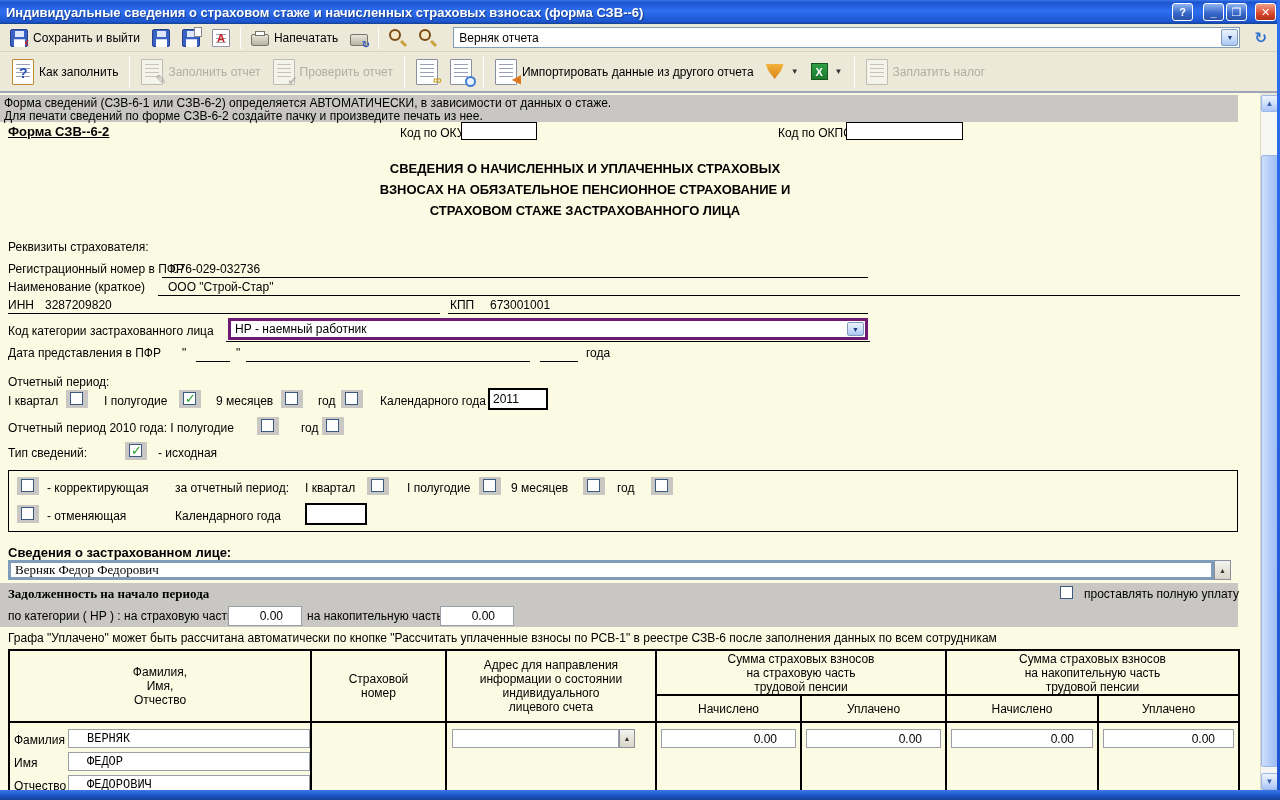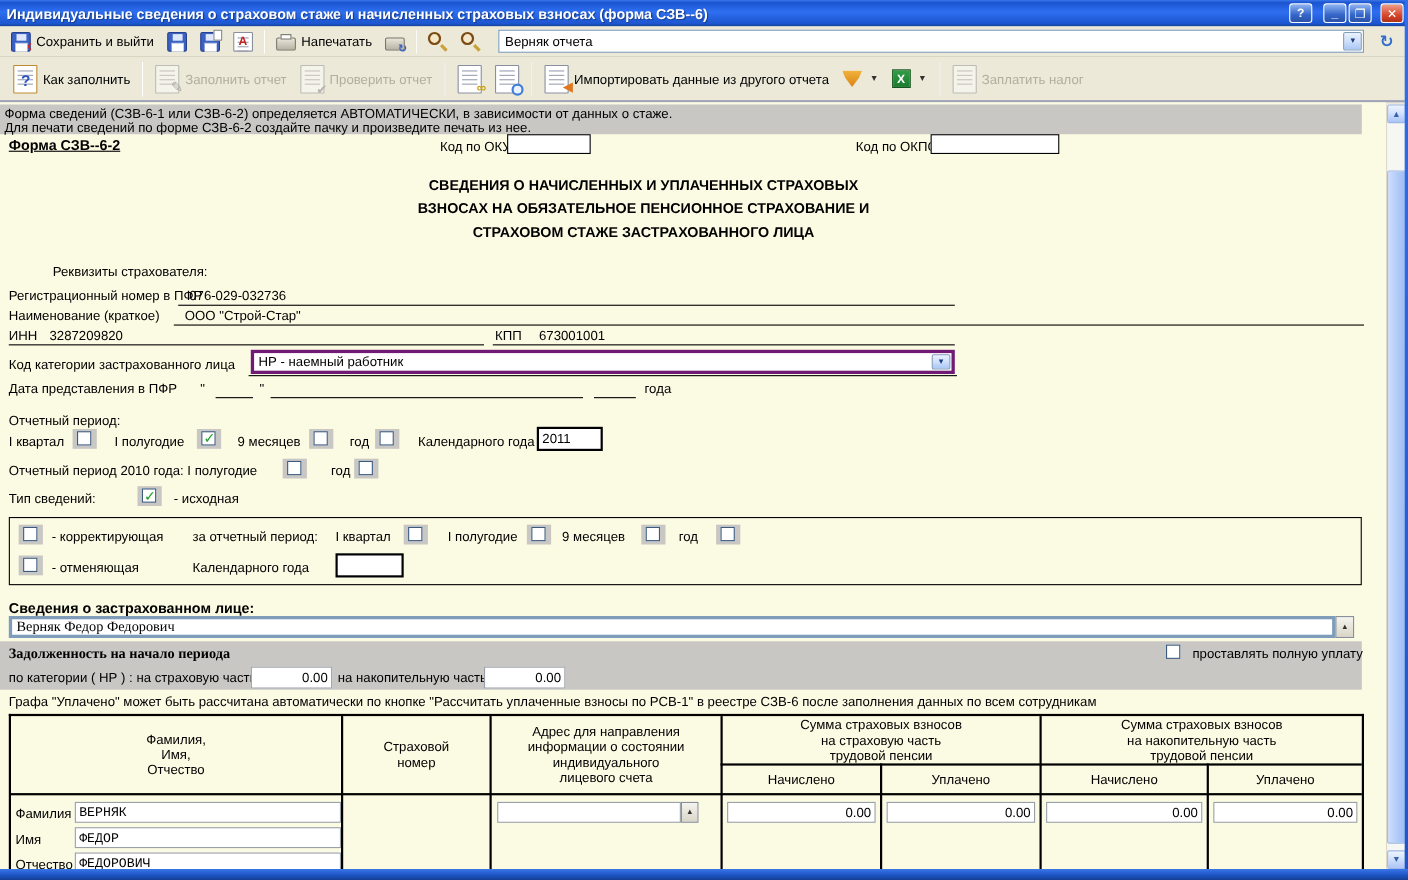--- a/index.html
+++ b/index.html
@@ -55,21 +55,21 @@
     background:linear-gradient(180deg,#eaf2fd,#cfe0fa 50%,#a8c6f5); display:flex; align-items:center; justify-content:center; }
   .dd::after { content:"▼"; font-size:7px; color:#1b3e82; }
 
   
   #content { position:absolute; left:0; top:93px; width:1260px; height:697px; background:#fbfae3; overflow:hidden; }
   .lbl { position:absolute; white-space:nowrap; }
   .b { font-weight:bold; }
   .u { position:absolute; height:0; border-bottom:1px solid #000; }
   .tin { position:absolute; border:1px solid #000; background:#fff; font-family:"Liberation Sans",sans-serif; font-size:12px; padding:0 3px; }
   .tin2 { position:absolute; border:2px solid #000; background:#fff; font-family:"Liberation Sans",sans-serif; font-size:12px; padding:0 3px; }
-  .gin { position:absolute; border:1px solid #9aa0a8; background:#fff; font-family:"Liberation Sans",sans-serif; font-size:12px; padding:0 3px; }
+  .gin { position:absolute; border:1px solid #9aa0a8; background:#fff; font-family:"Liberation Sans",sans-serif; font-size:12px; padding:0 18px; }
   .rt { text-align:right; }
   .grayband { position:absolute; background:#c8c7c3; }
   .cbg { position:absolute; width:22px; height:18px; background:#c8c7c3; }
   .cb { position:absolute; left:4px; top:2px; width:13px; height:13px; background:#fff; border:1px solid #3a5a80; }
   .cb.on::after { content:"✓"; position:absolute; left:1px; top:-2px; color:#1ea028; font-weight:bold; font-size:13px; }
   .combo { position:absolute; background:#fff; border:3px solid #701a75; display:flex; align-items:center; padding:0 20px 0 4px; }
   .spin { position:absolute; width:17px; border:1px solid #8a8fa0; background:linear-gradient(180deg,#f4f3ee,#d9d6c8); display:flex; align-items:center; justify-content:center; }
   .spin::after { content:"▲"; font-size:7px; color:#333; }
   .pre { white-space:pre-line; }
   .tc { position:absolute; display:flex; align-items:center; justify-content:center; text-align:center; }
@@ -219,21 +219,21 @@
   <input class="tin" style="left: 461px; top: 29px; width: 76px; height: 18px;" value="">
   <div class="lbl" style="left:778px;top:33px;">Код по ОКПО</div>
   <input class="tin" style="left: 846px; top: 29px; width: 117px; height: 18px;" value="">
 
   <div class="abs b" style="left:0;top:65px;width:1170px;text-align:center;font-size:13px;line-height:21px;">
     <div>СВЕДЕНИЯ О НАЧИСЛЕННЫХ И УПЛАЧЕННЫХ СТРАХОВЫХ</div>
     <div>ВЗНОСАХ НА ОБЯЗАТЕЛЬНОЕ ПЕНСИОННОЕ СТРАХОВАНИЕ И</div>
     <div>СТРАХОВОМ СТАЖЕ ЗАСТРАХОВАННОГО ЛИЦА</div>
   </div>
 
-  <div class="lbl" style="left:8px;top:147px;margin-left:40px;">Реквизиты страхователя:</div>
+  <div class="lbl" style="left:8px;top:147px;">Реквизиты страхователя:</div>
 
   <div class="lbl" style="left:8px;top:169px;">Регистрационный номер в ПФР</div>
   <div class="lbl" style="left:172px;top:169px;">076-029-032736</div>
   <div class="u" style="left:162px;top:184px;width:706px;"></div>
 
   <div class="lbl" style="left:8px;top:187px;">Наименование (краткое)</div>
   <div class="lbl" style="left:168px;top:187px;">ООО "Строй-Стар"</div>
   <div class="u" style="left:158px;top:202px;width:1082px;"></div>
 
   <div class="lbl" style="left:8px;top:205px;">ИНН</div>

